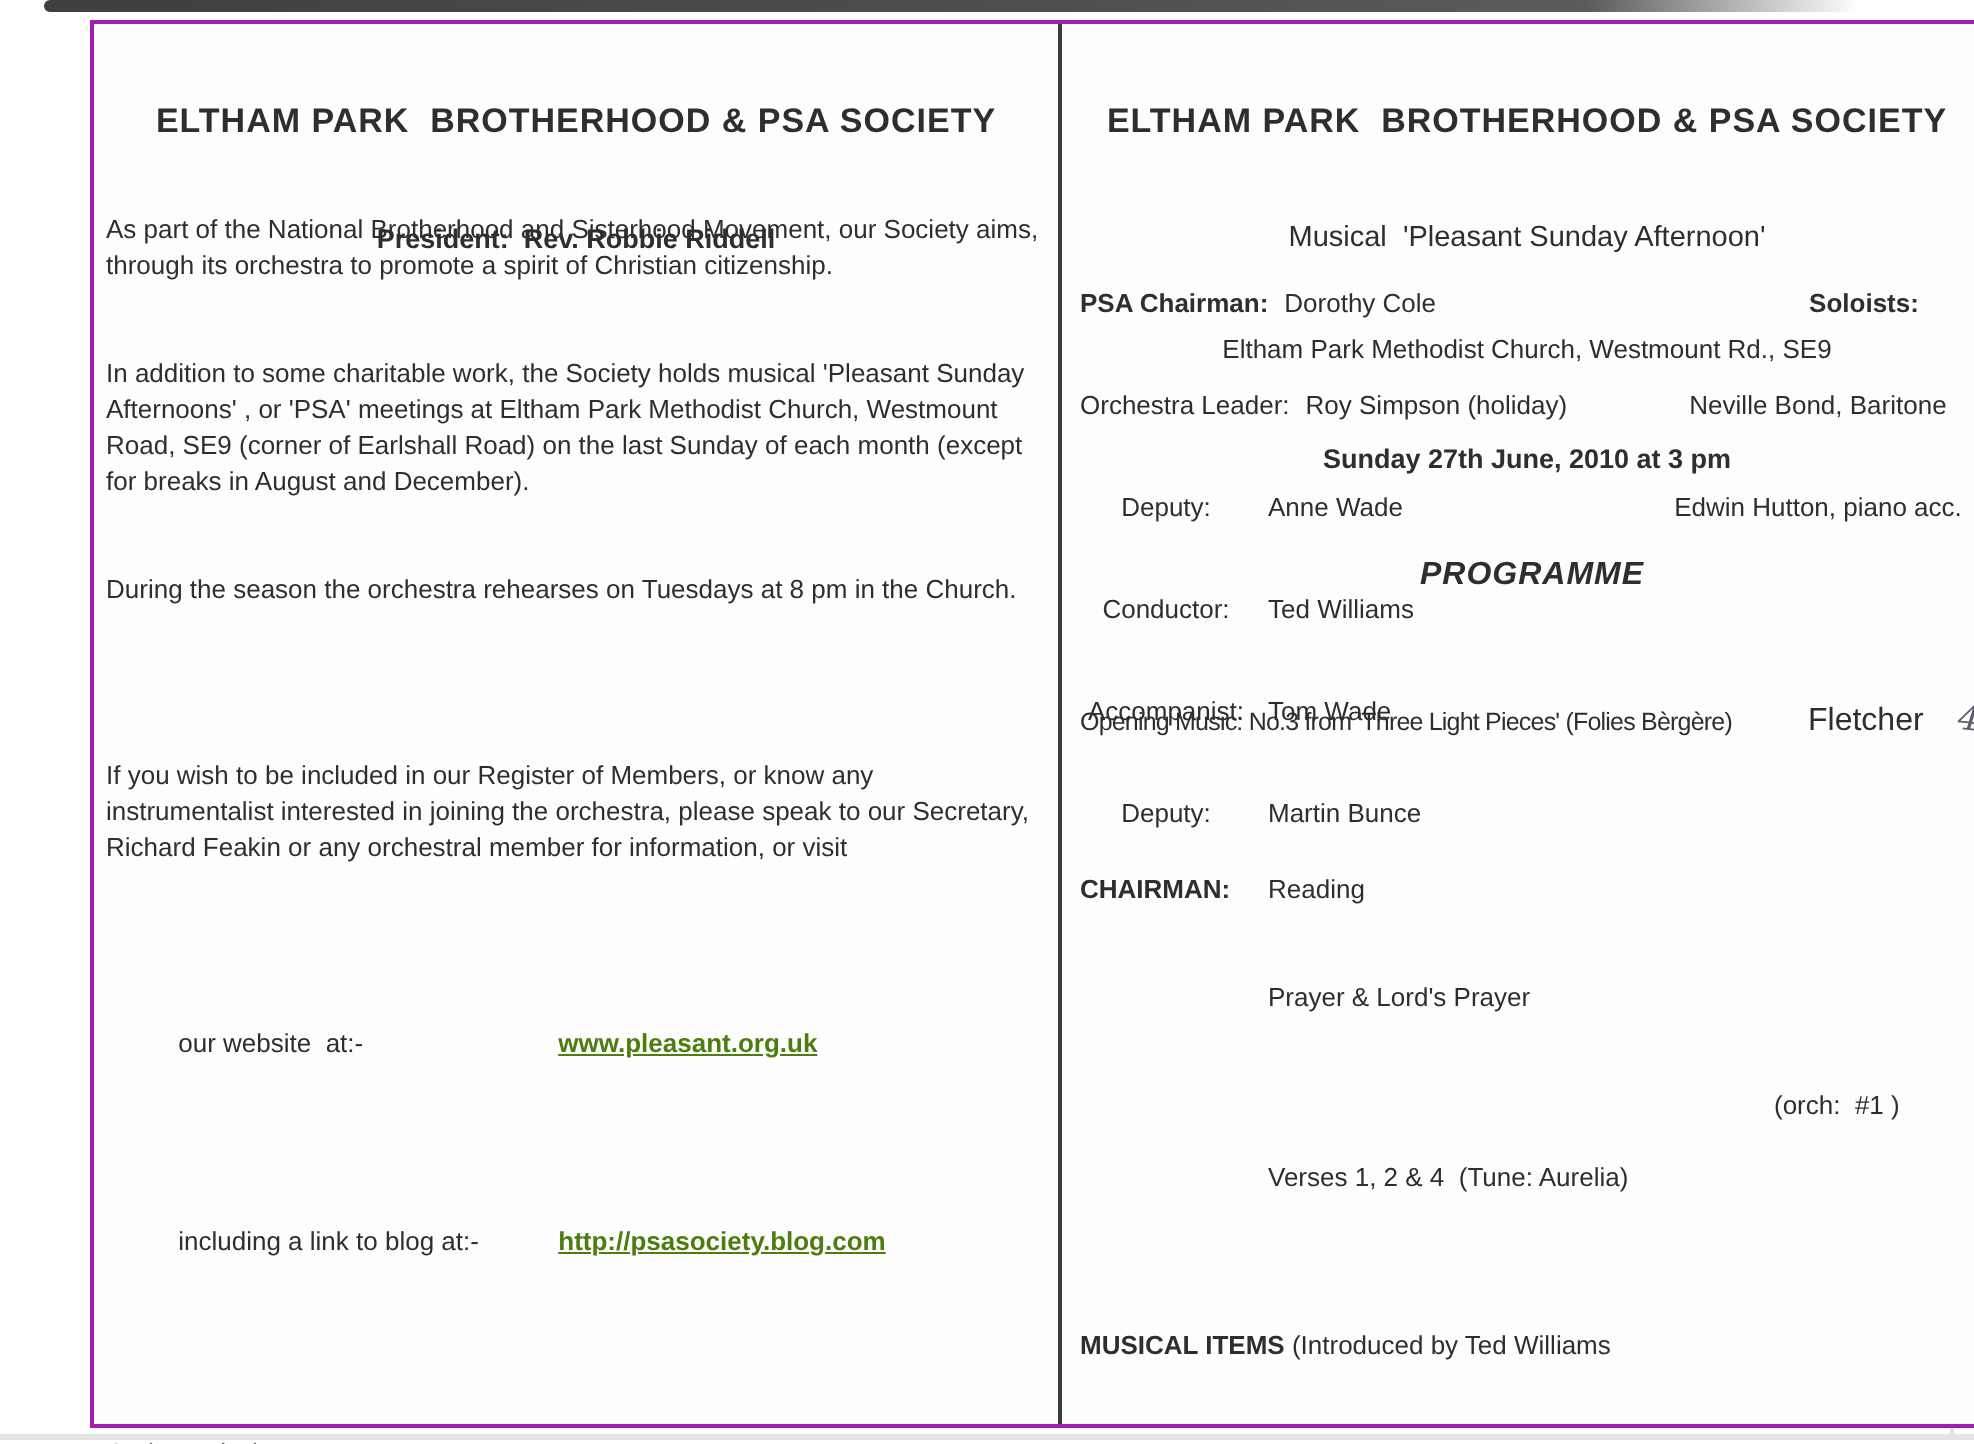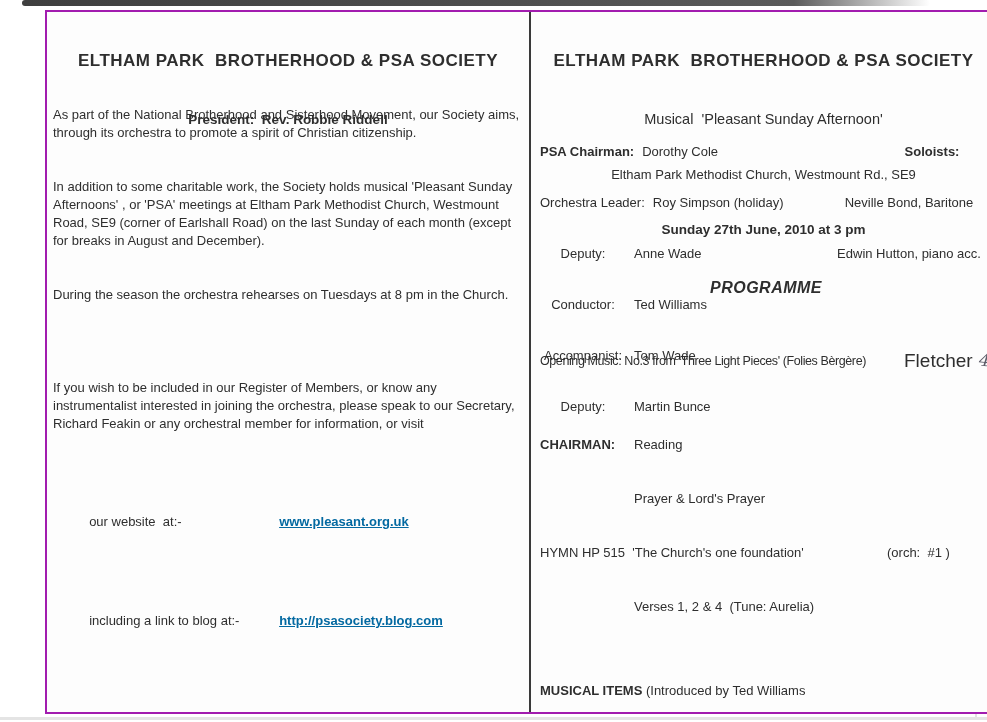--- a/index.html
+++ b/index.html
@@ -24,21 +24,21 @@
 
   
   .l-head{position:absolute;top:3px;left:0;right:0;text-align:center;}
   .l-head .president{font-size:13.5px;font-weight:bold;margin-top:5px;}
   .l-flow{position:absolute;top:58px;left:6px;right:8px;font-size:13px;line-height:18px;}
   .para{margin:0;}
   .para2{margin-top:3px;}
   .linkrow{margin-top:0;line-height:21px;}
   .linkrow:first-of-type{margin-top:3px;}
   .linklabel{display:inline-block;width:190px;}
-  .doclink{font-weight:bold;text-decoration:underline;color:#0369a1;}
+  .doclink{font-weight:bold;text-decoration:underline;color:#4d7c0f;}
   .diary-heading{margin-top:11px;line-height:20px;}
 
   
   .r-head{position:absolute;top:3px;left:0;right:0;text-align:center;}
   .r-head .sub1{font-size:14.5px;margin-top:4px;}
   .r-head .sub2{font-size:13px;margin-top:4px;}
   .r-head .sub3{font-size:13.5px;font-weight:bold;margin-top:4px;}
   .officials{position:absolute;top:99px;left:9px;right:4px;font-size:13px;text-align:center;}
   .orow{line-height:21px;display:flex;}
   .olabel{min-width:86px;margin-right:8px;flex:none;}
@@ -47,21 +47,21 @@
   .soloist{line-height:21px;}
   .r-flow{position:absolute;top:231px;left:9px;right:4px;font-size:13px;line-height:18px;}
   .prog-heading{text-align:center;font-size:16px;font-weight:bold;letter-spacing:.5px;line-height:18px;font-style:italic;}
   .prow{position:relative;display:flex;}
   .plabel{min-width:86px;margin-right:8px;flex:none;}
   .ptext{flex:none;}
   .pcomposer{position:absolute;left:364px;top:0;}
   .pside{position:absolute;left:347px;top:0;}
   .indent{margin-left:94px;}
   .opening{margin-top:1px;font-size:12.5px;letter-spacing:-.4px;line-height:18px;}
-  .opening .pcomposer{font-size:19px;letter-spacing:0;}
+  .opening .pcomposer{font-size:16px;letter-spacing:0;}
   .mt12{margin-top:12px;}
   .hand{position:absolute;font-family:"DejaVu Serif",serif;font-style:italic;font-weight:normal;
     font-size:17px;color:#5e5e6a;line-height:20px;}
   .hand.n4{left:439px;top:-2px;transform:rotate(6deg);}
 </style>
 </head>
 <body>
 
 <div>
   <div class="scan-band"></div>
@@ -147,21 +147,20 @@
           <span class="ptext">Opening Music: No.3 from 'Three Light Pieces' (Folies Bèrgère)</span>
           <span class="pcomposer">Fletcher</span>
           <span class="hand n4">4</span>
         </div>
 
         <div class="prow mt12">
           <span class="plabel bold">CHAIRMAN:</span><span>Reading</span>
         </div>
         <div class="indent">Prayer &amp; Lord's Prayer</div>
         <div class="prow">
-          <span class="ptext">HYMN HP 515  'The Church's one foundation'</span>
           <span class="pside">(orch:  #1 )</span>
         </div>
         <div class="indent">Verses 1, 2 &amp; 4  (Tune: Aurelia)</div>
 
         <div class="prow mt12">
           <span class="bold">MUSICAL ITEMS</span><span> (Introduced by Ted Williams</span>
         </div>
         
         
         

